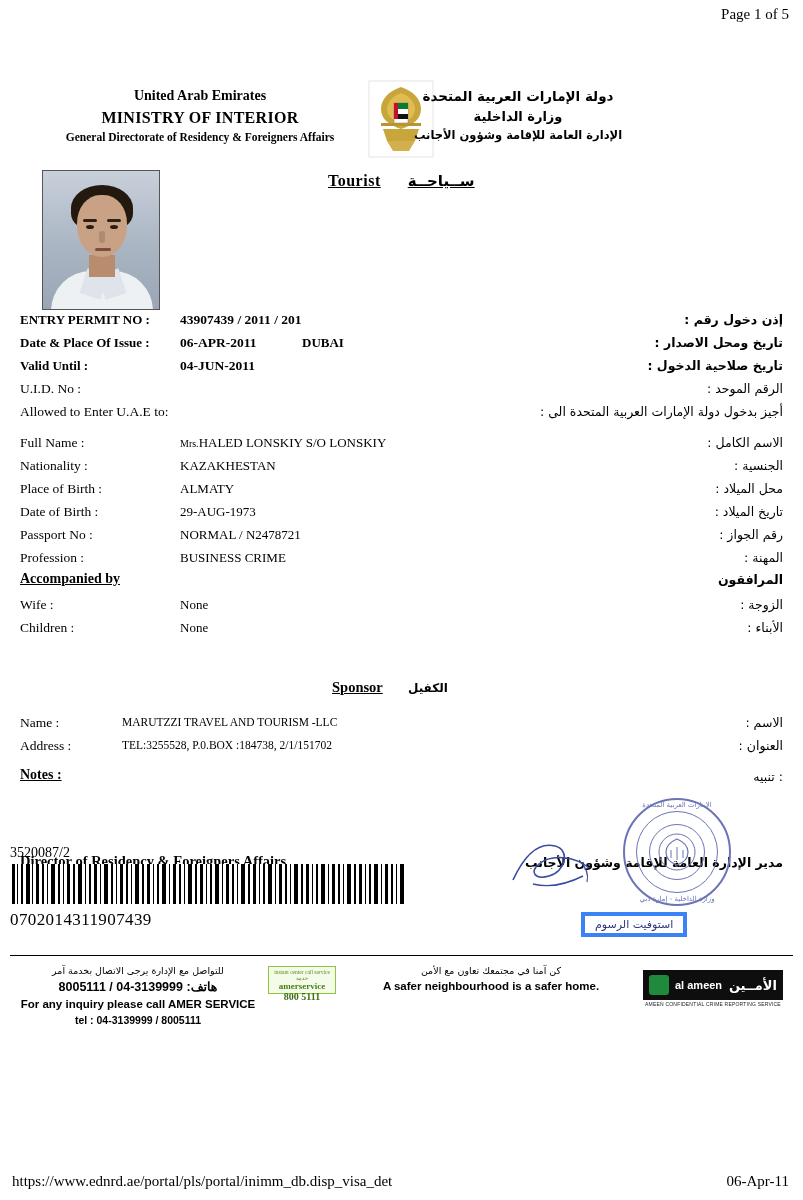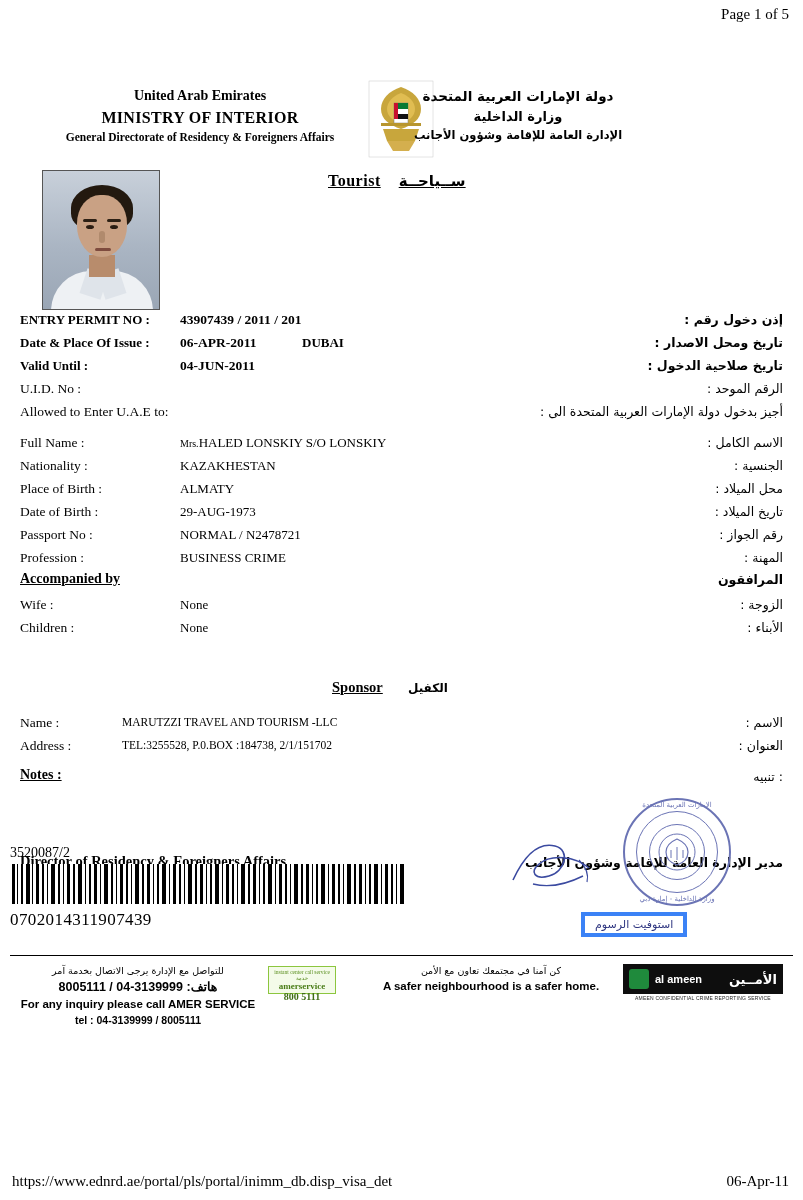--- a/index.html
+++ b/index.html
@@ -62,21 +62,21 @@
   }
   .title {
     position: absolute; left: 318px; top: 8px;
     font-size: 16px; font-weight: bold;
     text-decoration: underline;
     letter-spacing: .5px;
   }
   .title .ar {
     font-family: "DejaVu Sans", sans-serif;
     font-size: 15px;
-    margin-left: 18px;
+    margin-left: 27px;
     text-align: right;
   }
 
   
   .photo {
     position: absolute;
     left: 32px; top: 92px;
     width: 118px; height: 140px;
     border: 1px solid #555;
     overflow: hidden;
@@ -292,22 +292,22 @@
 
   .f-mid {
     position: absolute; left: 336px; top: 2px; width: 290px;
     text-align: center; line-height: 1.5;
   }
   .f-mid .ar { font-family: "DejaVu Sans", sans-serif; font-size: 9.5px; }
   .f-mid .en { font-weight: bold; font-size: 11.5px; font-family: "Liberation Sans", sans-serif; }
   .f-mid .tf { font-weight: bold; font-size: 11px; font-family: "Liberation Sans", sans-serif; }
 
   .f-alameen {
-    position: absolute; right: 10px; top: 2px;
-    width: 160px;
+    position: absolute; right: 10px; top: 8px;
+    width: 140px;
   }
   .f-alameen .bar {
     display: flex; align-items: center;
     background: #0e0e0e; height: 30px; padding: 0 6px;
   }
   .f-alameen .sq {
     width: 20px; height: 20px; background: #1f8a3c; border-radius: 3px;
     margin-right: 6px;
   }
   .f-alameen .en {

